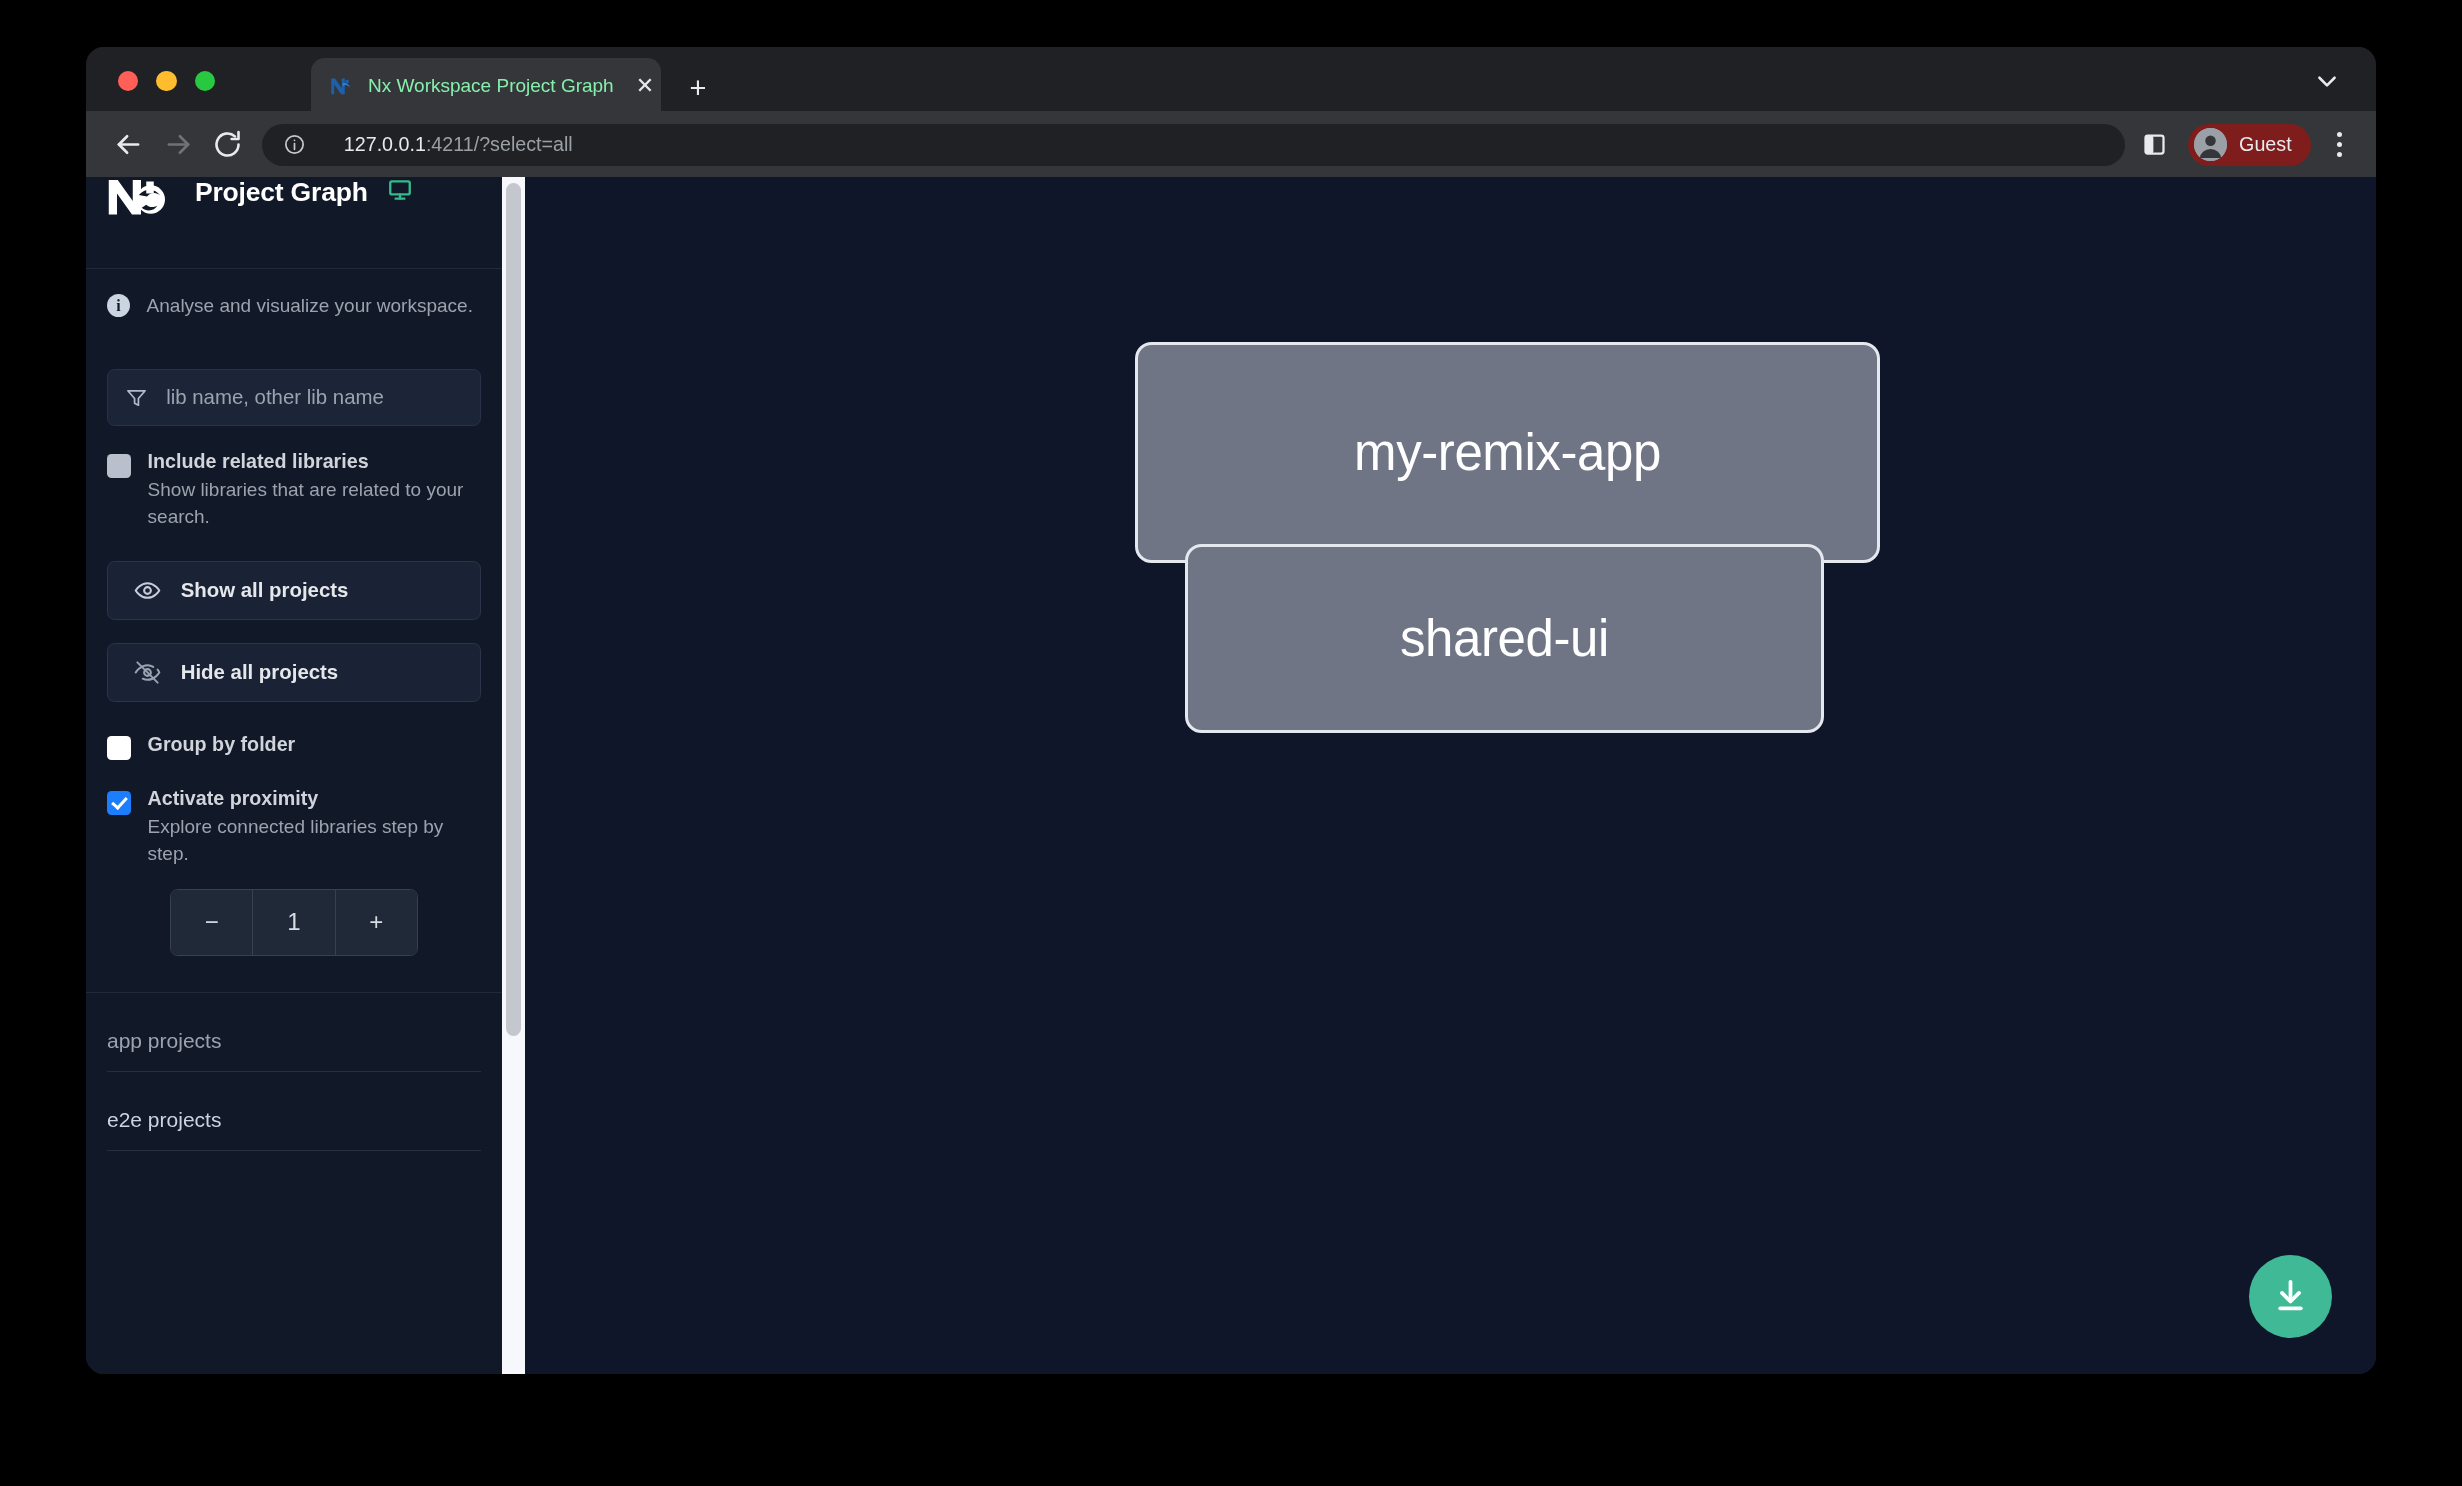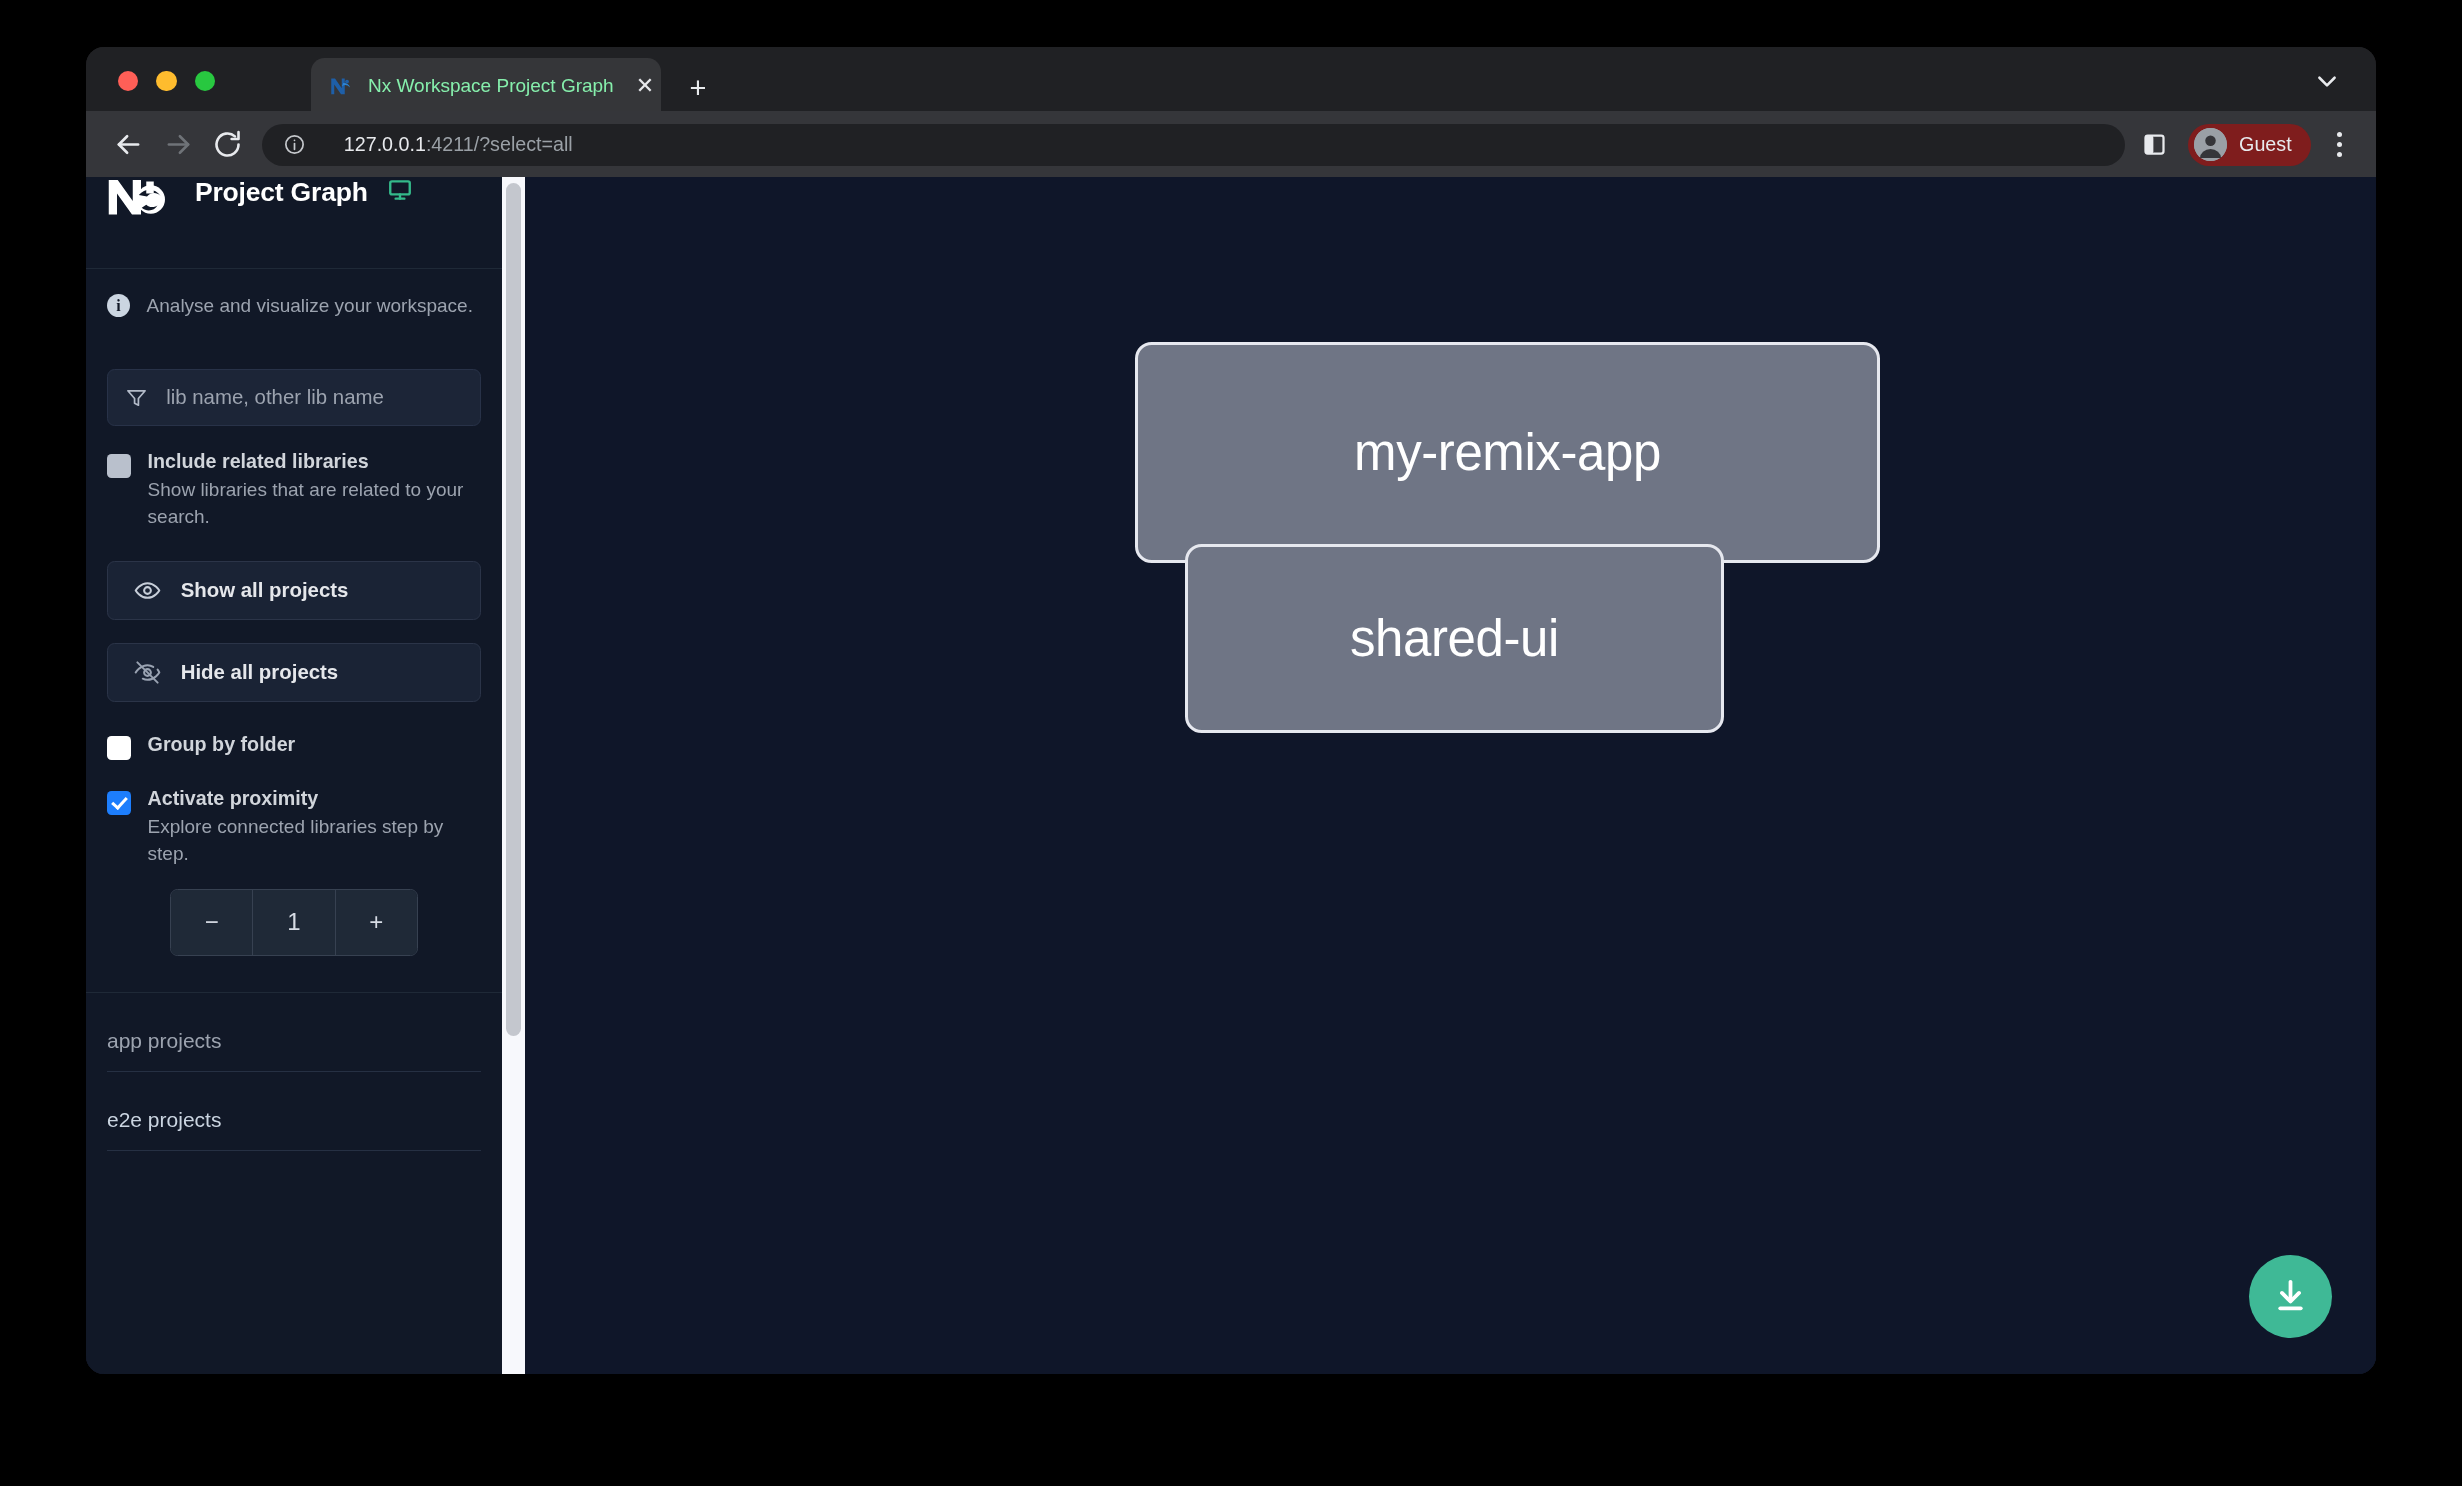--- a/index.html
+++ b/index.html
@@ -423,21 +423,21 @@
     font-size: 51px;
     letter-spacing: -0.4px;
     white-space: nowrap;
   }
   #node-my-remix-app {
     left: 610px; top: 165px;
     width: 745px; height: 221px;
   }
   #node-shared-ui {
     left: 660px; top: 367px;
-    width: 539px; height: 189px;
+    width: 639px; height: 189px;
   }
   #graph-edges {
     position: absolute;
     left: 0; top: 0;
     width: 100%; height: 100%;
     pointer-events: none;
   }
 
   #download-fab {
     position: absolute;

